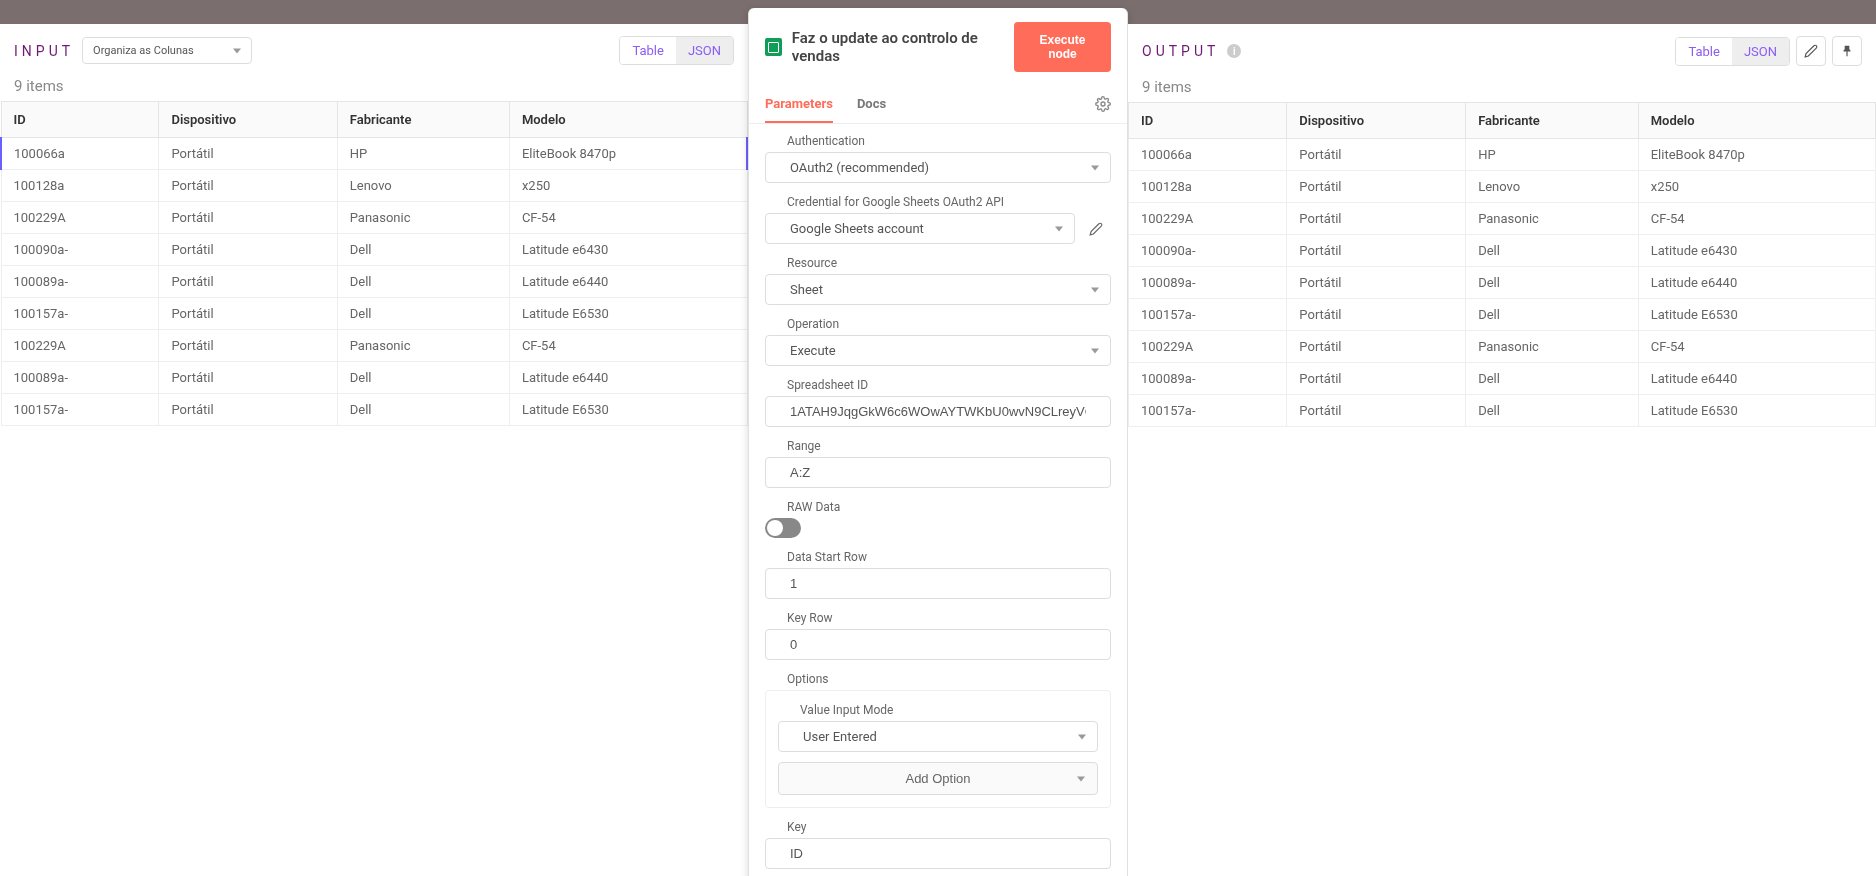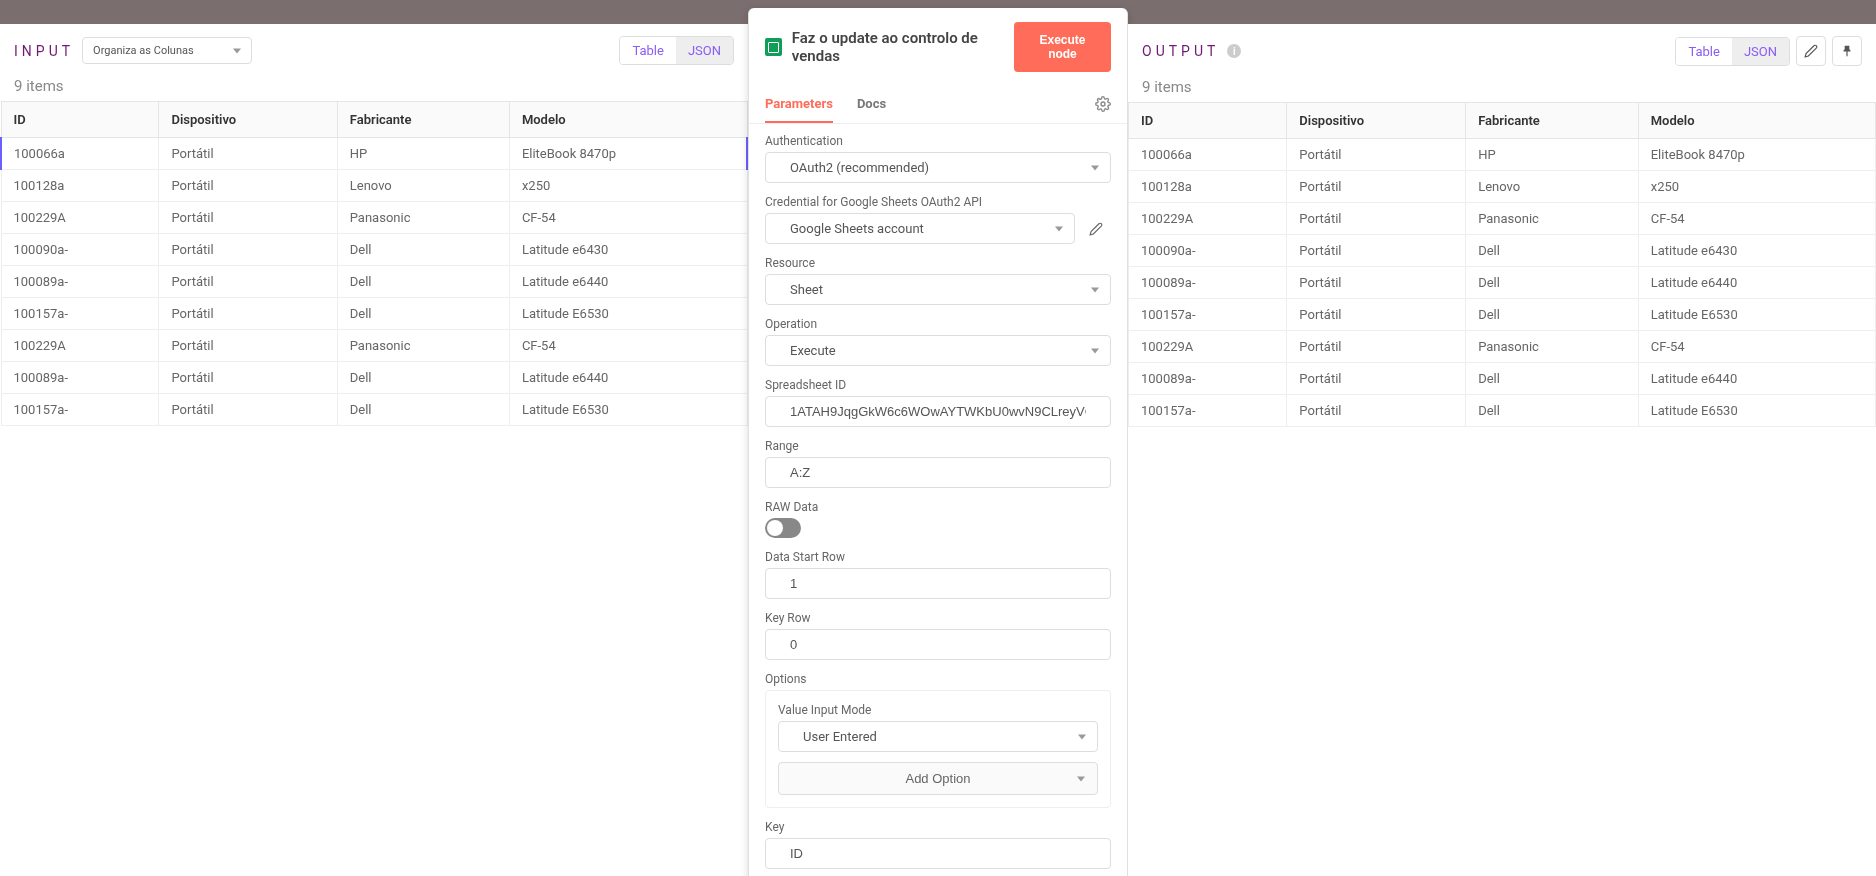--- a/index.html
+++ b/index.html
@@ -32,21 +32,21 @@
 .sheets-icon { width: 18px; height: 18px; background: #0f9d58; border-radius: 2px; position: relative; }
 .sheets-icon::after { content: ''; position: absolute; top: 4px; left: 3px; right: 3px; bottom: 3px; border: 1.5px solid #fff; border-radius: 1px; }
 .center-title { font-size: 15px; font-weight: 600; color: #444; }
 .exec-btn { background: #ff6d5a; color: #fff; border: none; padding: 11px 12px; border-radius: 4px; font-size: 12px; font-weight: 600; cursor: pointer; }
 .center-tabs { display: flex; border-bottom: 1px solid #eee; padding: 0 16px; gap: 24px; position: relative; }
 .center-tab { padding: 10px 0; font-size: 13px; color: #777; cursor: pointer; font-weight: 700; }
 .center-tab.active { color: #ff6d5a; border-bottom: 2px solid #ff6d5a; }
 .gear-icon { position: absolute; right: 16px; top: 10px; color: #888; cursor: pointer; }
 .center-body { padding: 10px 16px 20px 16px; overflow-y: auto; flex: 1; }
 .form-group { margin-bottom: 12px; }
-.form-label { font-size: 12px; color: #666; margin-bottom: 4px; display: block; }
+.form-label { font-size: 12px; color: #666; margin-bottom: 4px; display: block; margin-left: 22px; }
 .form-select, .form-input { width: 100%; border: 1px solid #ddd; border-radius: 4px; padding: 7px 24px; font-size: 13px; color: #555; background: #fff; position: relative; }
 .form-select { padding-right: 28px; }
 .select-wrap { position: relative; }
 .select-wrap::after { content: ''; position: absolute; right: 12px; top: 50%; transform: translateY(-50%); border-left: 4px solid transparent; border-right: 4px solid transparent; border-top: 5px solid #999; pointer-events: none; }
 .cred-row { display: flex; gap: 6px; align-items: center; justify-content: center; }
 .cred-row .select-wrap { flex: 1; }
 .pencil-btn { width: 30px; height: 30px; display: flex; align-items: center; justify-content: center; cursor: pointer; color: #666; }
 .toggle-switch { width: 36px; height: 20px; background: #888; border-radius: 10px; position: relative; cursor: pointer; }
 .toggle-switch::after { content: ''; position: absolute; width: 16px; height: 16px; background: #fff; border-radius: 50%; top: 2px; left: 2px; }
 .options-box { border: 1px solid #eee; border-radius: 4px; padding: 12px; }

